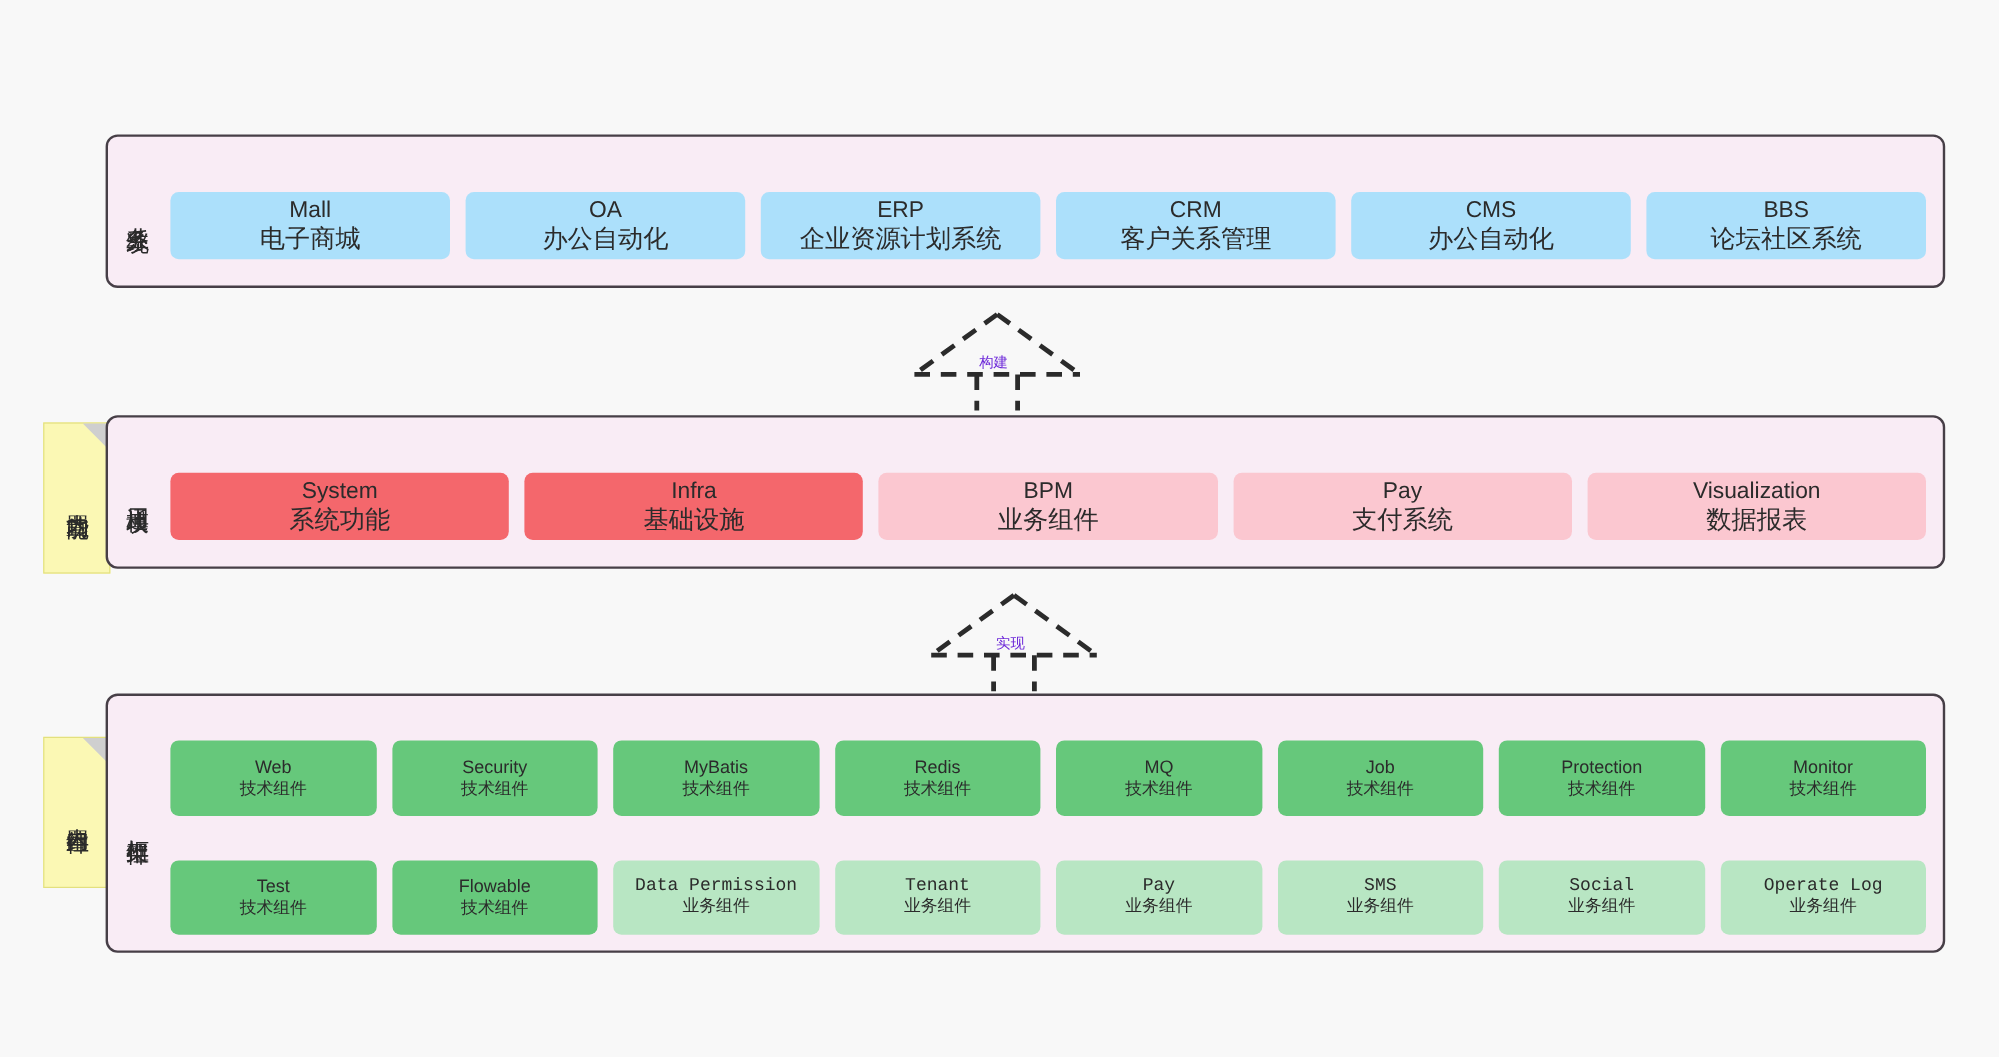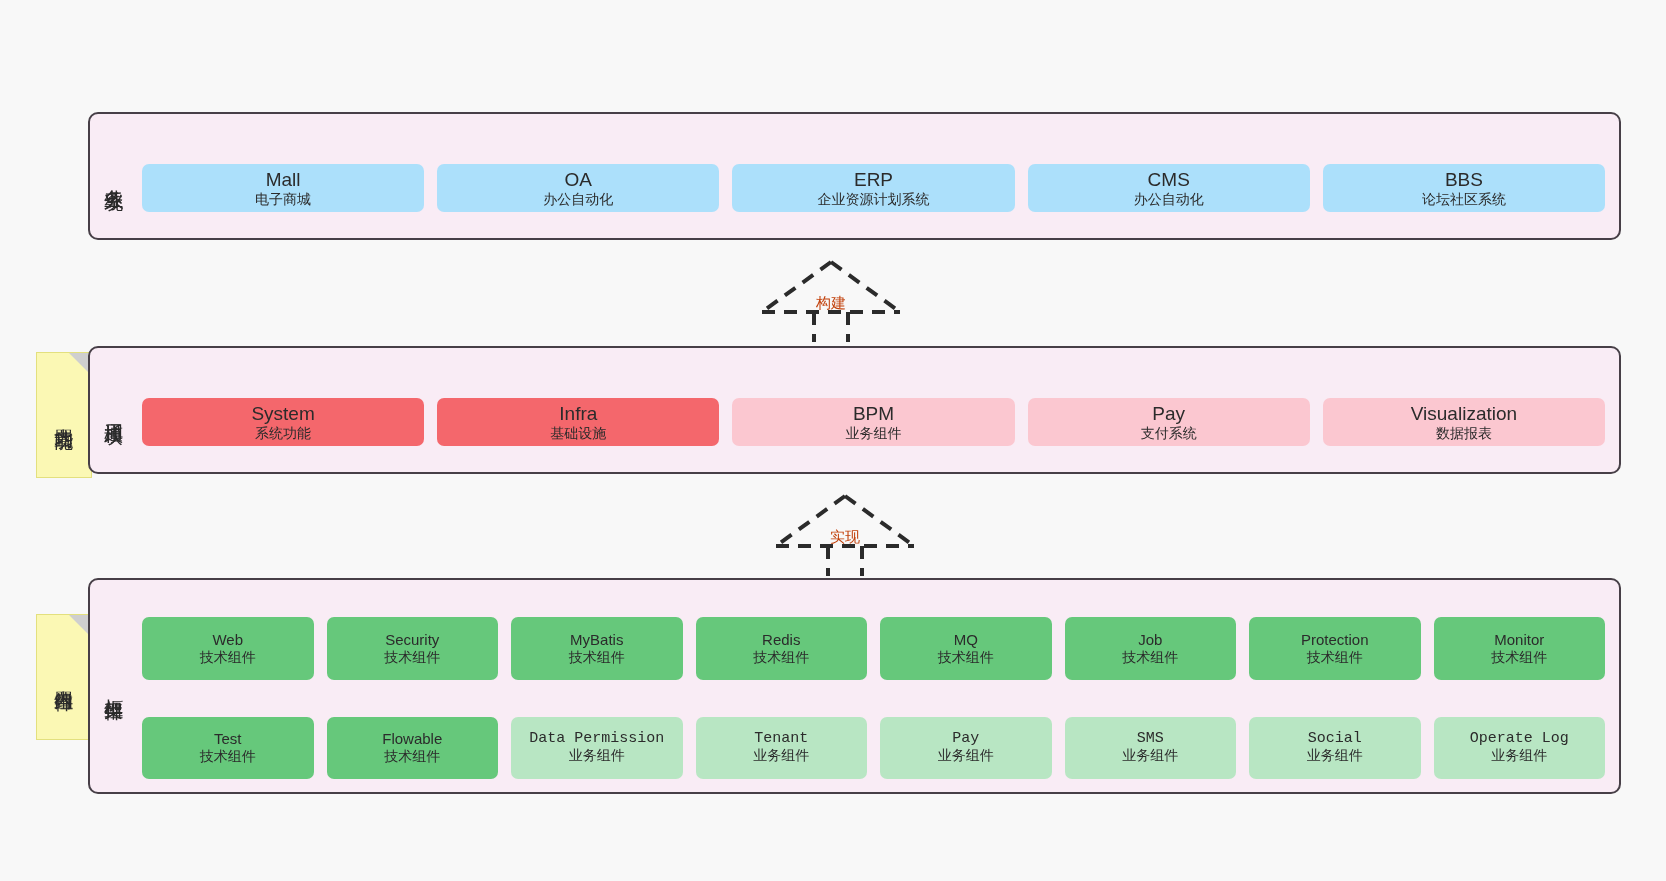--- a/index.html
+++ b/index.html
@@ -64,21 +64,21 @@
     align-items: center;
     justify-content: center;
     text-align: center;
     color: #2b2b2b;
     line-height: 1.22;
     padding: 4px 6px;
     min-width: 0;
     margin-top: 24px;
   }
   .tile .en { font-size: 19px; }
-  .tile .cn { font-size: 14px; }
+  .tile .cn { font-size: 21px; }
   .tile.sm .en { font-size: 15px; }
   .tile.sm .cn { font-size: 14px; }
 
   .t-blue       { background: #ace0fb; }
   .t-red        { background: #f4676c; }
   .t-pink       { background: #fbc7d0; }
   .t-green      { background: #66c87b; }
   .t-lightgreen { background: #b8e6c3; font-family: Liberation Mono, monospace; }
 
   .layer-1 { left: 88px; top: 112px; width: 1533px; height: 128px; }
@@ -113,22 +113,22 @@
     border-left: 22px solid transparent;
   }
   .note-1 { left: 36px; top: 352px; height: 126px; }
   .note-2 { left: 36px; top: 614px; height: 126px; }
 
   
   .connector { position: absolute; }
   .connector svg { display: block; overflow: visible; }
   .connector .clabel {
     position: absolute;
-    font-size: 15px;
-    color: #c2410c;
+    font-size: 12px;
+    color: #6d28d9;
     background: transparent;
     white-space: nowrap;
     text-align: center;
   }
   .conn-1 { left: 756px; top: 256px; width: 150px; height: 86px; }
   .conn-1 .clabel { left: 60px; top: 38px; }
   .conn-2 { left: 770px; top: 490px; width: 150px; height: 86px; }
   .conn-2 .clabel { left: 60px; top: 38px; }
 </style>
 </head>
@@ -144,20 +144,24 @@
         <span class="en">Mall</span>
         <span class="cn">电子商城</span>
       </div>
       <div class="tile t-blue">
         <span class="en">OA</span>
         <span class="cn">办公自动化</span>
       </div>
       <div class="tile t-blue">
         <span class="en">ERP</span>
         <span class="cn">企业资源计划系统</span>
+      </div>
+      <div class="tile t-blue">
+        <span class="en">CRM</span>
+        <span class="cn">客户关系管理</span>
       </div>
       <div class="tile t-blue">
         <span class="en">CMS</span>
         <span class="cn">办公自动化</span>
       </div>
       <div class="tile t-blue">
         <span class="en">BBS</span>
         <span class="cn">论坛社区系统</span>
       </div>
 

